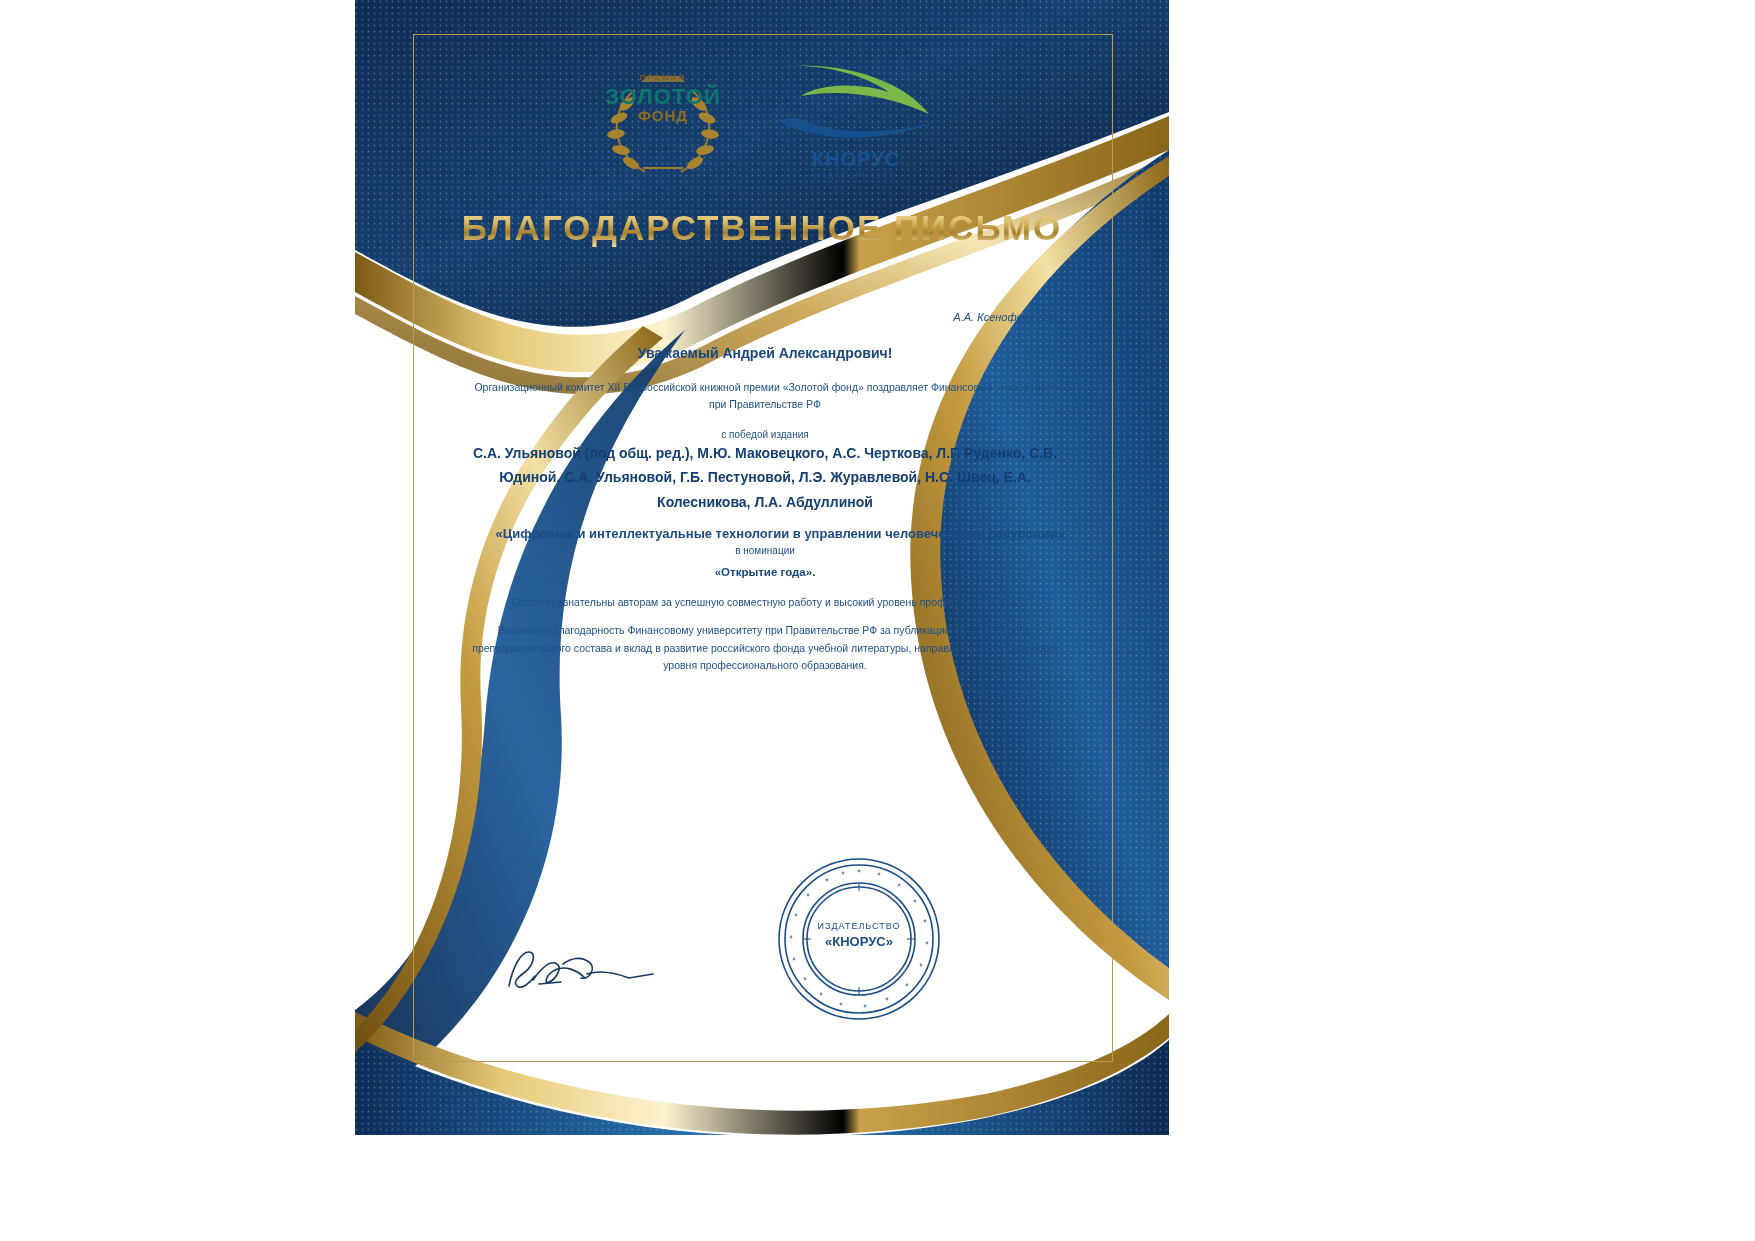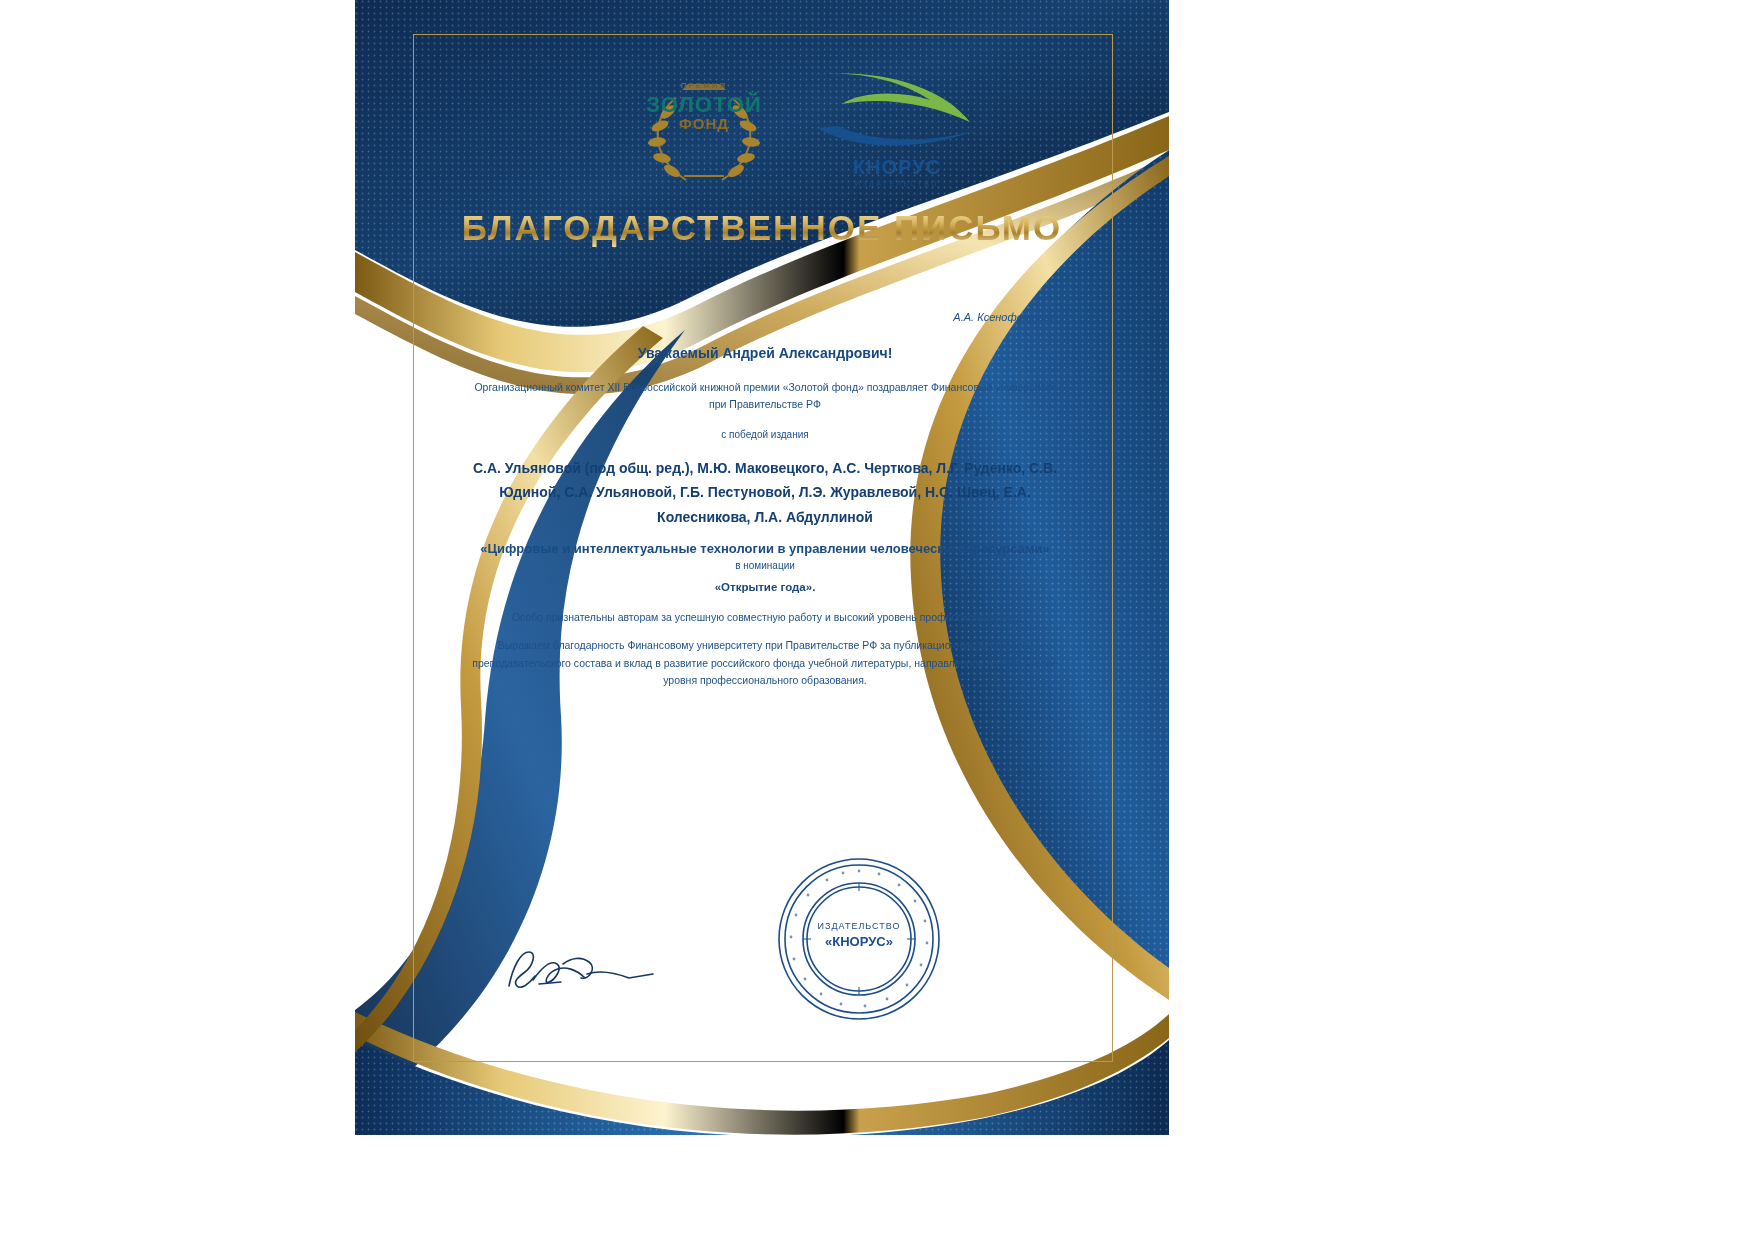--- a/index.html
+++ b/index.html
@@ -42,28 +42,27 @@
     width: 700px;
     height: 1028px;
     border: 1px solid #b99a4e;
     box-sizing: border-box;
   }
 
   
   #logo-row {
     position: absolute;
     left: 0;
-    top: 64px;
+    top: 56px;
     width: 814px;
     height: 150px;
     display: flex;
     justify-content: center;
     align-items: flex-start;
     gap: 28px;
-    margin-left: 41px;
   }
   #gold-fund-logo {
     position: relative;
     width: 160px;
     height: 140px;
   }
   #gold-fund-logo .gf-text {
     position: absolute;
     left: 0;
     top: 18px;
@@ -172,29 +171,30 @@
   }
   .with-victory {
     font-size: 10px;
     margin-top: 16px;
     color: #1e5088;
   }
   .authors {
     font-size: 14px;
     font-weight: bold;
     line-height: 1.75;
-    margin-top: 16px;
+    margin-top: 1px;
     color: #143f73;
   }
   .work-title {
     font-size: 13px;
     font-weight: bold;
     line-height: 1.6;
     margin-top: 10px;
     color: #1a4b82;
+    text-align: right;
   }
   .nomination-label {
     font-size: 10px;
     color: #1e5088;
   }
   .nomination-value {
     font-size: 11.5px;
     font-weight: bold;
     margin-top: 10px;
     color: #18487f;

